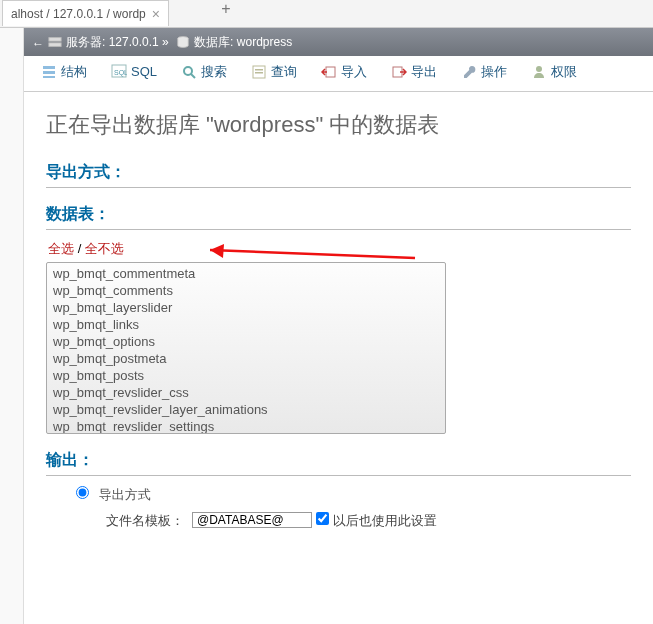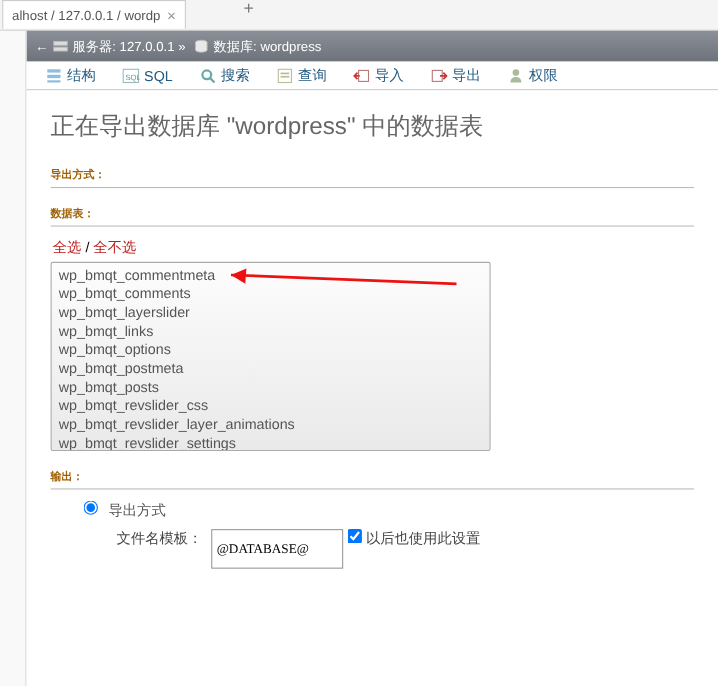--- a/index.html
+++ b/index.html
@@ -9,42 +9,42 @@
 .tab { height: 26px; background: #fff; border: 1px solid #ccc; border-bottom: none; padding: 4px 8px; margin-left: 2px; display: flex; align-items: center; font-size: 12px; color: #555; position: relative; }
 .tab-close { margin-left: 6px; color: #999; font-size: 14px; cursor: pointer; }
 .tab-new { width: 26px; text-align: center; color: #777; font-size: 16px; cursor: pointer; }
 
 .left-gutter { position: absolute; left: 0; top: 28px; width: 24px; height: 600px; background: #f9f9f9; border-right: 1px solid #ddd; }
 
 .breadcrumb-bar { margin-left: 24px; height: 28px; background: linear-gradient(#8a8f98, #6e737b); color: #fff; display: flex; align-items: center; padding: 0 8px; font-size: 12px; }
 .bc-icon { width: 14px; height: 14px; margin: 0 4px; display: inline-block; }
 .bc-icon svg { width: 14px; height: 14px; }
 
-.nav-tabs { margin-left: 24px; display: flex; background: #fff; border-bottom: 1px solid #ccc; height: 26px; align-items: center; padding-left: 6px; }
+.nav-tabs { margin-left: 24px; display: flex; background: #fff; border-bottom: 1px solid #ccc; height: 36px; align-items: flex-start; padding-left: 6px; }
 .nav-tab { display: flex; align-items: center; padding: 6px 10px; color: #235a81; font-size: 13px; cursor: pointer; border: 1px solid transparent; border-bottom: none; margin-right: 2px; }
 .nav-tab .nt-icon { width: 16px; height: 16px; margin-right: 4px; display: inline-block; }
 .nav-tab .nt-icon svg { width: 16px; height: 16px; }
 
 .content { margin-left: 24px; padding: 18px 22px 10px 22px; }
 
 h2.page-title { font-size: 22px; color: #666; font-weight: normal; margin-bottom: 22px; }
 
-.section-head { font-size: 10px; font-weight: bold; color: #a16207; border-bottom: 1px solid #bbb; padding-bottom: 4px; margin-top: 16px; margin-bottom: 10px; }
+.section-head { font-size: 16px; font-weight: bold; color: #0369a1; border-bottom: 1px solid #bbb; padding-bottom: 4px; margin-top: 16px; margin-bottom: 10px; }
 
 .radio-row { margin-left: 30px; margin-bottom: 6px; color: #555; }
 .radio-row input { margin-right: 6px; }
 
 .links-row { margin-left: 2px; margin-bottom: 4px; font-size: 13px; }
 .links-row a { color: #b91c1c; text-decoration: none; }
 
 select.multiselect { width: 400px; height: 172px; border: 1px solid #aaa; background: linear-gradient(#fdfdfd, #e9e9e9); font-size: 13px; color: #555; padding: 2px; }
 select.multiselect option { padding: 1px 4px; }
 
 .tpl-row { margin-left: 60px; margin-top: 8px; display: flex; font-size: 13px; color: #444; }
-.tpl-row input[type=text] { border: 1px solid #999; height: 36px; width: 120px; margin-left: 8px; padding: 0 4px; font-size: 12px; font-family: Liberation Serif, serif; }
+.tpl-row input[type=text] { border: 1px solid #999; height: 16px; width: 120px; margin-left: 8px; padding: 0 4px; font-size: 12px; }
 .tpl-row .cb { margin-left: 4px; }
 
 .arrow-annot { position: absolute; pointer-events: none; }
 </style>
 </head>
 <body>
 
 <div class="tab-strip">
   <div class="tab">
     <span>alhost / 127.0.0.1 / wordp</span>
@@ -116,20 +116,26 @@
   </div>
   <div class="nav-tab">
     <span class="nt-icon"><svg viewBox="0 0 16 16">
           <rect x="2" y="3" width="9" height="10" fill="#fff" stroke="#b77"></rect>
           <path d="M9 8h5M12 5l3 3-3 3" fill="none" stroke="#c33" stroke-width="1.5"></path>
         </svg></span>
     <span>导出</span>
   </div>
   <div class="nav-tab">
     <span class="nt-icon"><svg viewBox="0 0 16 16">
+          <path d="M11 2a3 3 0 00-2.8 4.1L3 11.3V14h2.7l5.2-5.2A3 3 0 0011 2z" fill="#9ab"></path>
+        </svg></span>
+    <span>操作</span>
+  </div>
+  <div class="nav-tab">
+    <span class="nt-icon"><svg viewBox="0 0 16 16">
           <circle cx="8" cy="5" r="3" fill="#ab9"></circle>
           <path d="M3 14c0-3 2-5 5-5s5 2 5 5" fill="#ab9"></path>
         </svg></span>
     <span>权限</span>
   </div>
 </div>
 
 <div class="content">
   <h2 class="page-title">正在导出数据库 "wordpress" 中的数据表</h2>
 

